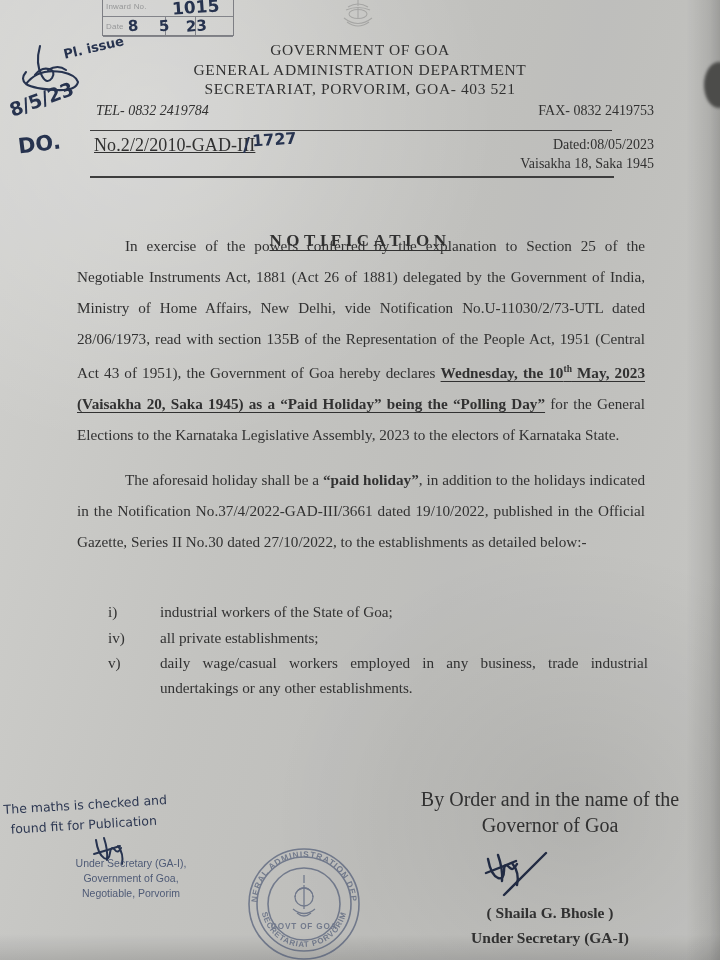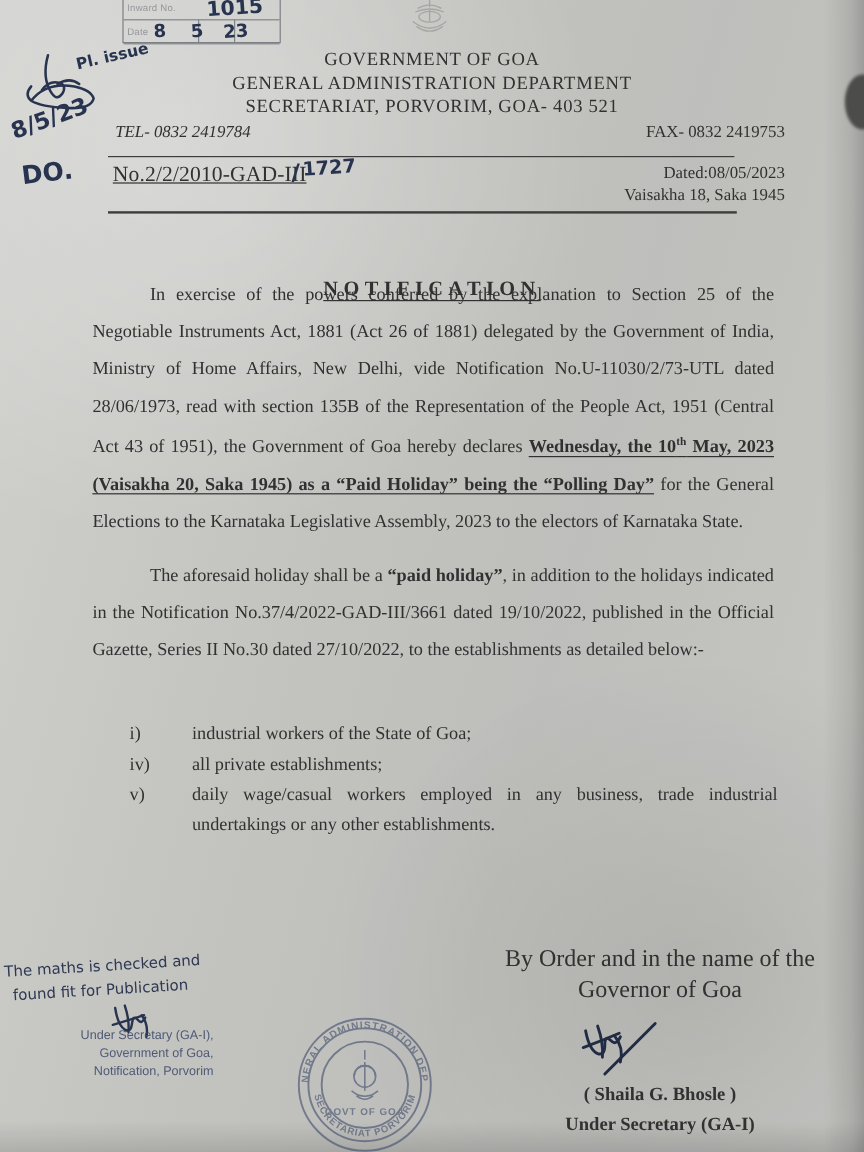--- a/index.html
+++ b/index.html
@@ -190,26 +190,26 @@
     width: 230px;
     font-family: "DejaVu Sans", sans-serif;
     color: #2a3550;
     font-size: 12.5px;
     line-height: 20px;
     transform: rotate(-3.5deg);
   }
   #remark .l2 { margin-left: 6px; }
   #sig-remark { position: absolute; left: 88px; top: 836px; width: 60px; height: 36px; }
   #us-stamp {
-    position: absolute; left: 28px; top: 856px;
+    position: absolute; left: 56px; top: 856px;
     color: #3c4a6b;
     font-family: "Liberation Sans", sans-serif;
     font-size: 10.5px;
     line-height: 15px;
-    text-align: right;
+    text-align: center;
     width: 150px;
     opacity: .88;
   }
 
   
   #seal {
     position: absolute; left: 245px; top: 845px;
     width: 118px; height: 118px;
     opacity: .60;
   }
@@ -326,21 +326,21 @@
       <g fill="none" stroke="#23304d" stroke-width="2" stroke-linecap="round">
         <path d="M8 4 q2 14 8 18 q5 3 6 -5 q1 -8 5 -3 q3 4 6 -2"></path>
         <path d="M16 2 q4 12 3 22"></path>
         <path d="M6 18 q14 -4 26 -8"></path>
         <path d="M30 10 q6 8 4 18"></path>
       </g>
     </svg>
     <div id="us-stamp">
       <div>Under Secretary (GA-I),</div>
       <div>Government of Goa,</div>
-      <div>Notification, Porvorim</div>
+      <div>Negotiable, Porvorim</div>
     </div>
 
     <svg id="seal" viewBox="0 0 118 118">
       <defs>
         <path id="arcTop" d="M 12 59 A 47 47 0 0 1 106 59"></path>
         <path id="arcBot" d="M 16 59 A 43 43 0 0 0 102 59"></path>
       </defs>
       <g fill="none" stroke="#3c4a6b" stroke-width="1.6">
         <circle cx="59" cy="59" r="55"></circle>
         <circle cx="59" cy="59" r="47"></circle>

